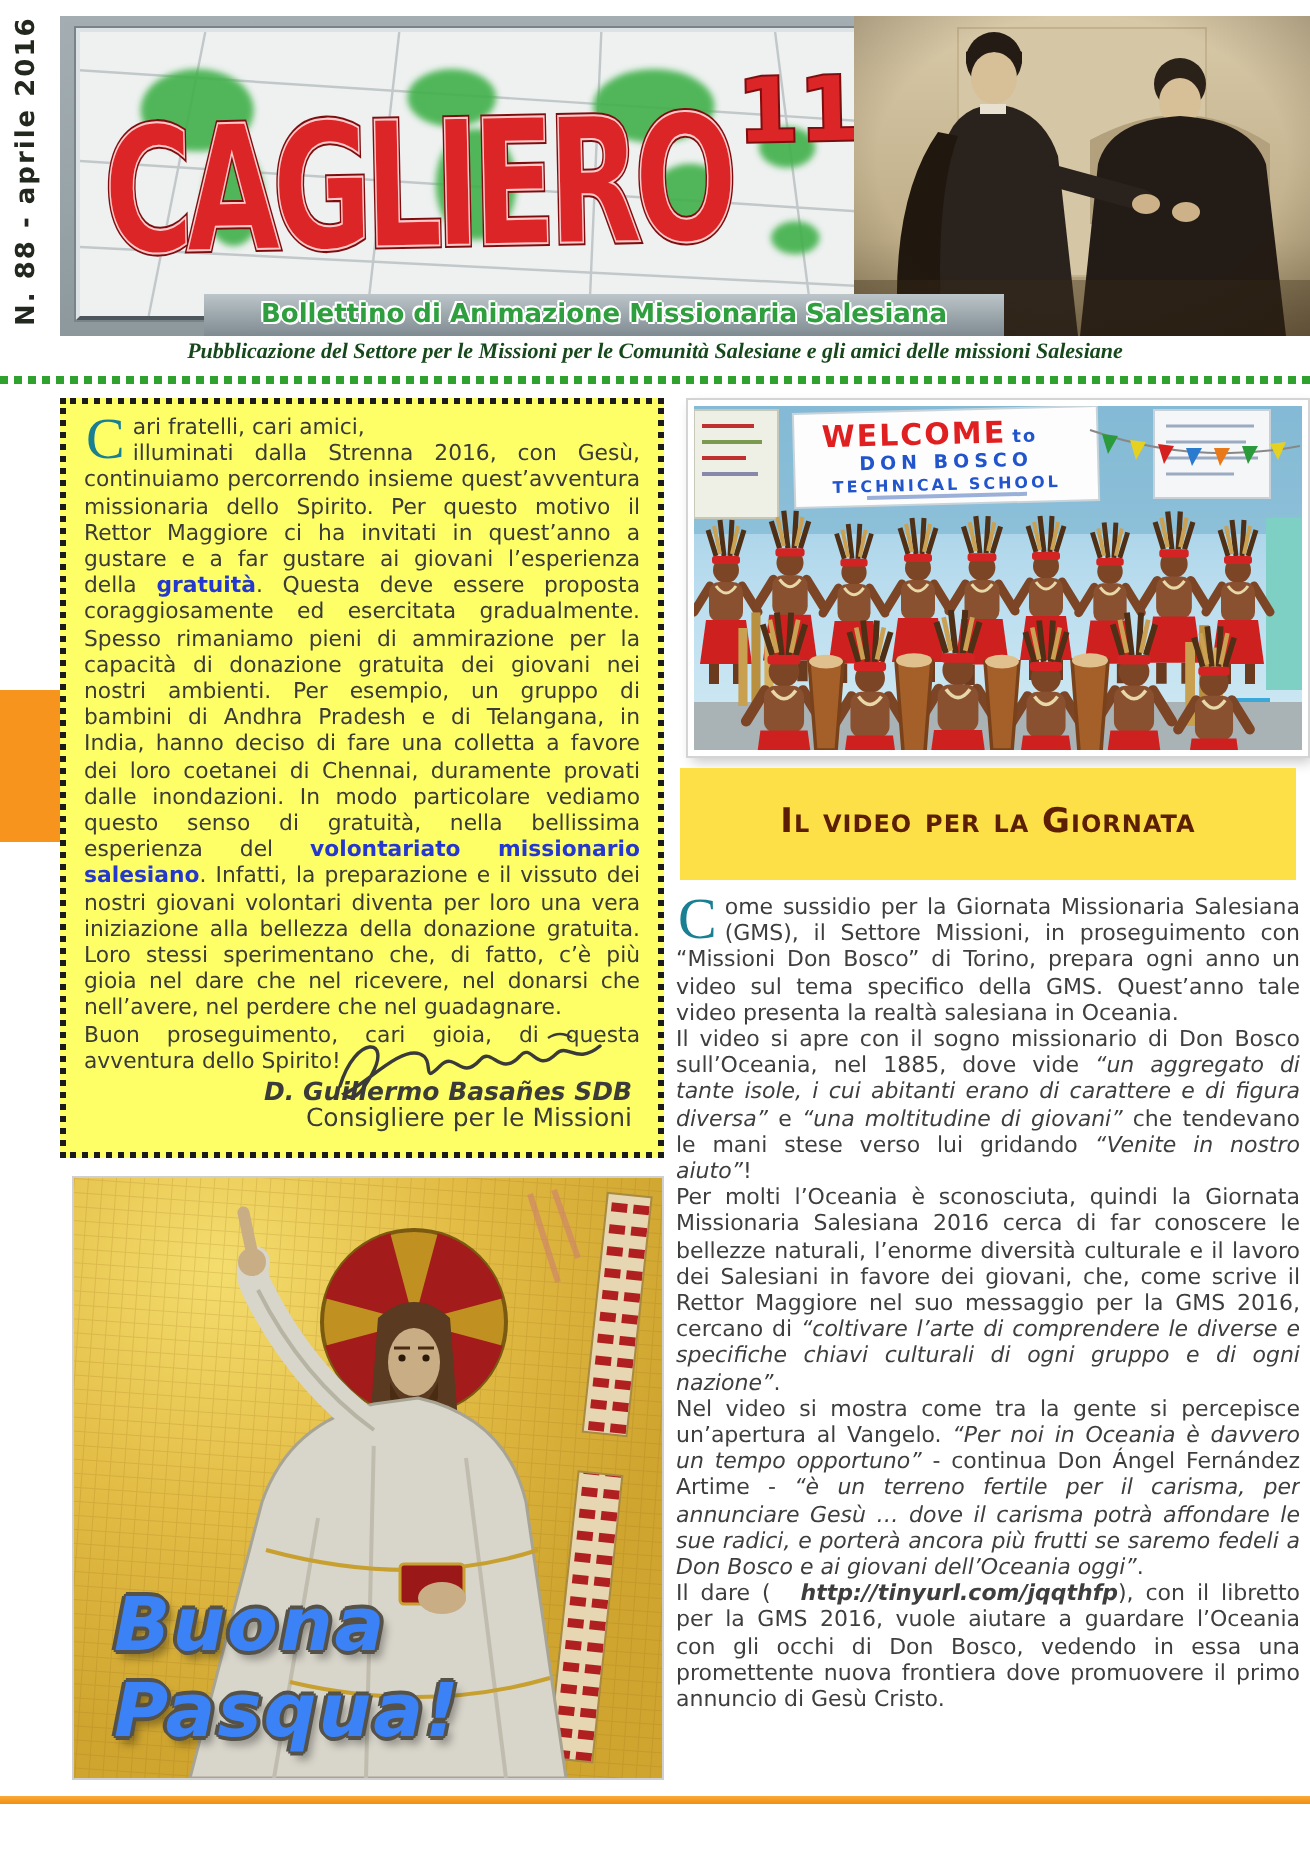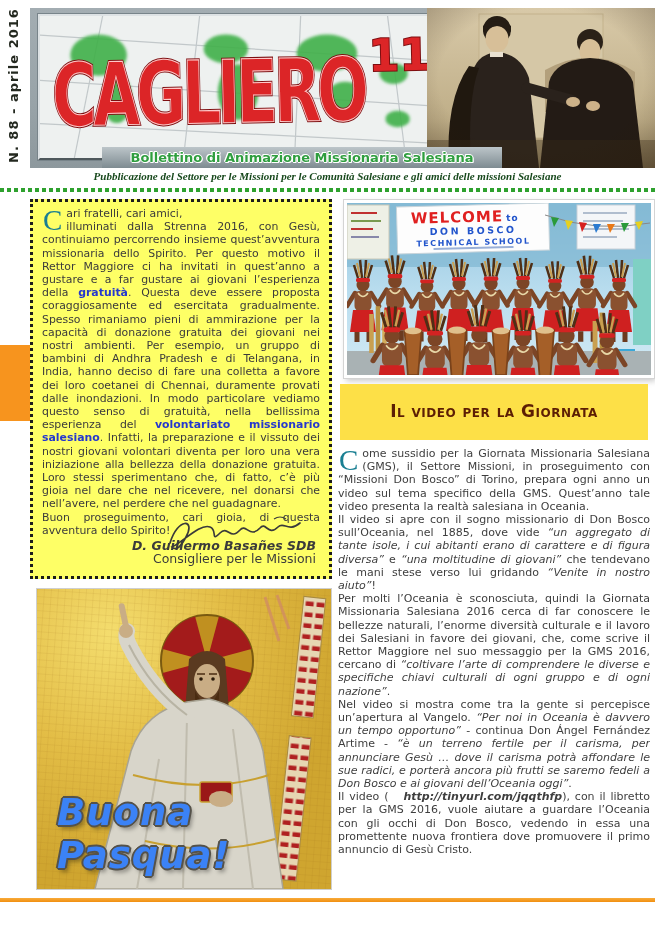--- a/index.html
+++ b/index.html
@@ -319,17 +319,17 @@
 
   <div class="article-banner">
     <div>Il video per la Giornata</div>
   </div>
 
   <div class="article">
       <p><span class="dropcap">C</span><span>ome sussidio per la Giornata Missionaria Salesiana (GMS), il Settore Missioni, in proseguimento con “Missioni Don Bosco” di Torino, prepara ogni anno un video sul tema specifico della GMS. Quest’anno tale video presenta la realtà salesiana in Oceania.</span></p>
       <p><span>Il video si apre con il sogno missionario di Don Bosco sull’Oceania, nel 1885, dove vide </span><span class="it">“un aggregato di tante isole, i cui abitanti erano di carattere e di figura diversa”</span><span> e </span><span class="it">“una moltitudine di giovani”</span><span> che tendevano le mani stese verso lui gridando </span><span class="it">“Venite in nostro aiuto”</span><span>!</span></p>
       <p><span>Per molti l’Oceania è sconosciuta, quindi la Giornata Missionaria Salesiana 2016 cerca di far conoscere le bellezze naturali, l’enorme diversità culturale e il lavoro dei Salesiani in favore dei giovani, che, come scrive il Rettor Maggiore nel suo messaggio per la GMS 2016, cercano di </span><span class="it">“coltivare l’arte di comprendere le diverse e specifiche chiavi culturali di ogni gruppo e di ogni nazione”</span><span>.</span></p>
       <p><span>Nel video si mostra come tra la gente si percepisce un’apertura al Vangelo. </span><span class="it">“Per noi in Oceania è davvero un tempo opportuno”</span><span> - continua Don Ángel Fernández Artime - </span><span class="it">“è un terreno fertile per il carisma, per annunciare Gesù … dove il carisma potrà affondare le sue radici, e porterà ancora più frutti se saremo fedeli a Don Bosco e ai giovani dell’Oceania oggi”</span><span>.</span></p>
-      <p><span>Il video (</span><span class="bi">http://tinyurl.com/jqqthfp</span><span>), con il libretto per la GMS 2016, vuole aiutare a guardare l’Oceania con gli occhi di Don Bosco, vedendo in essa una promettente nuova frontiera dove promuovere il primo annuncio di Gesù Cristo.</span></p>
+      <p><span>Il dare (</span><span class="bi">http://tinyurl.com/jqqthfp</span><span>), con il libretto per la GMS 2016, vuole aiutare a guardare l’Oceania con gli occhi di Don Bosco, vedendo in essa una promettente nuova frontiera dove promuovere il primo annuncio di Gesù Cristo.</span></p>
     </div>
 
   <div class="bottom-rule"></div>
 </div>
 
 </body></html>

